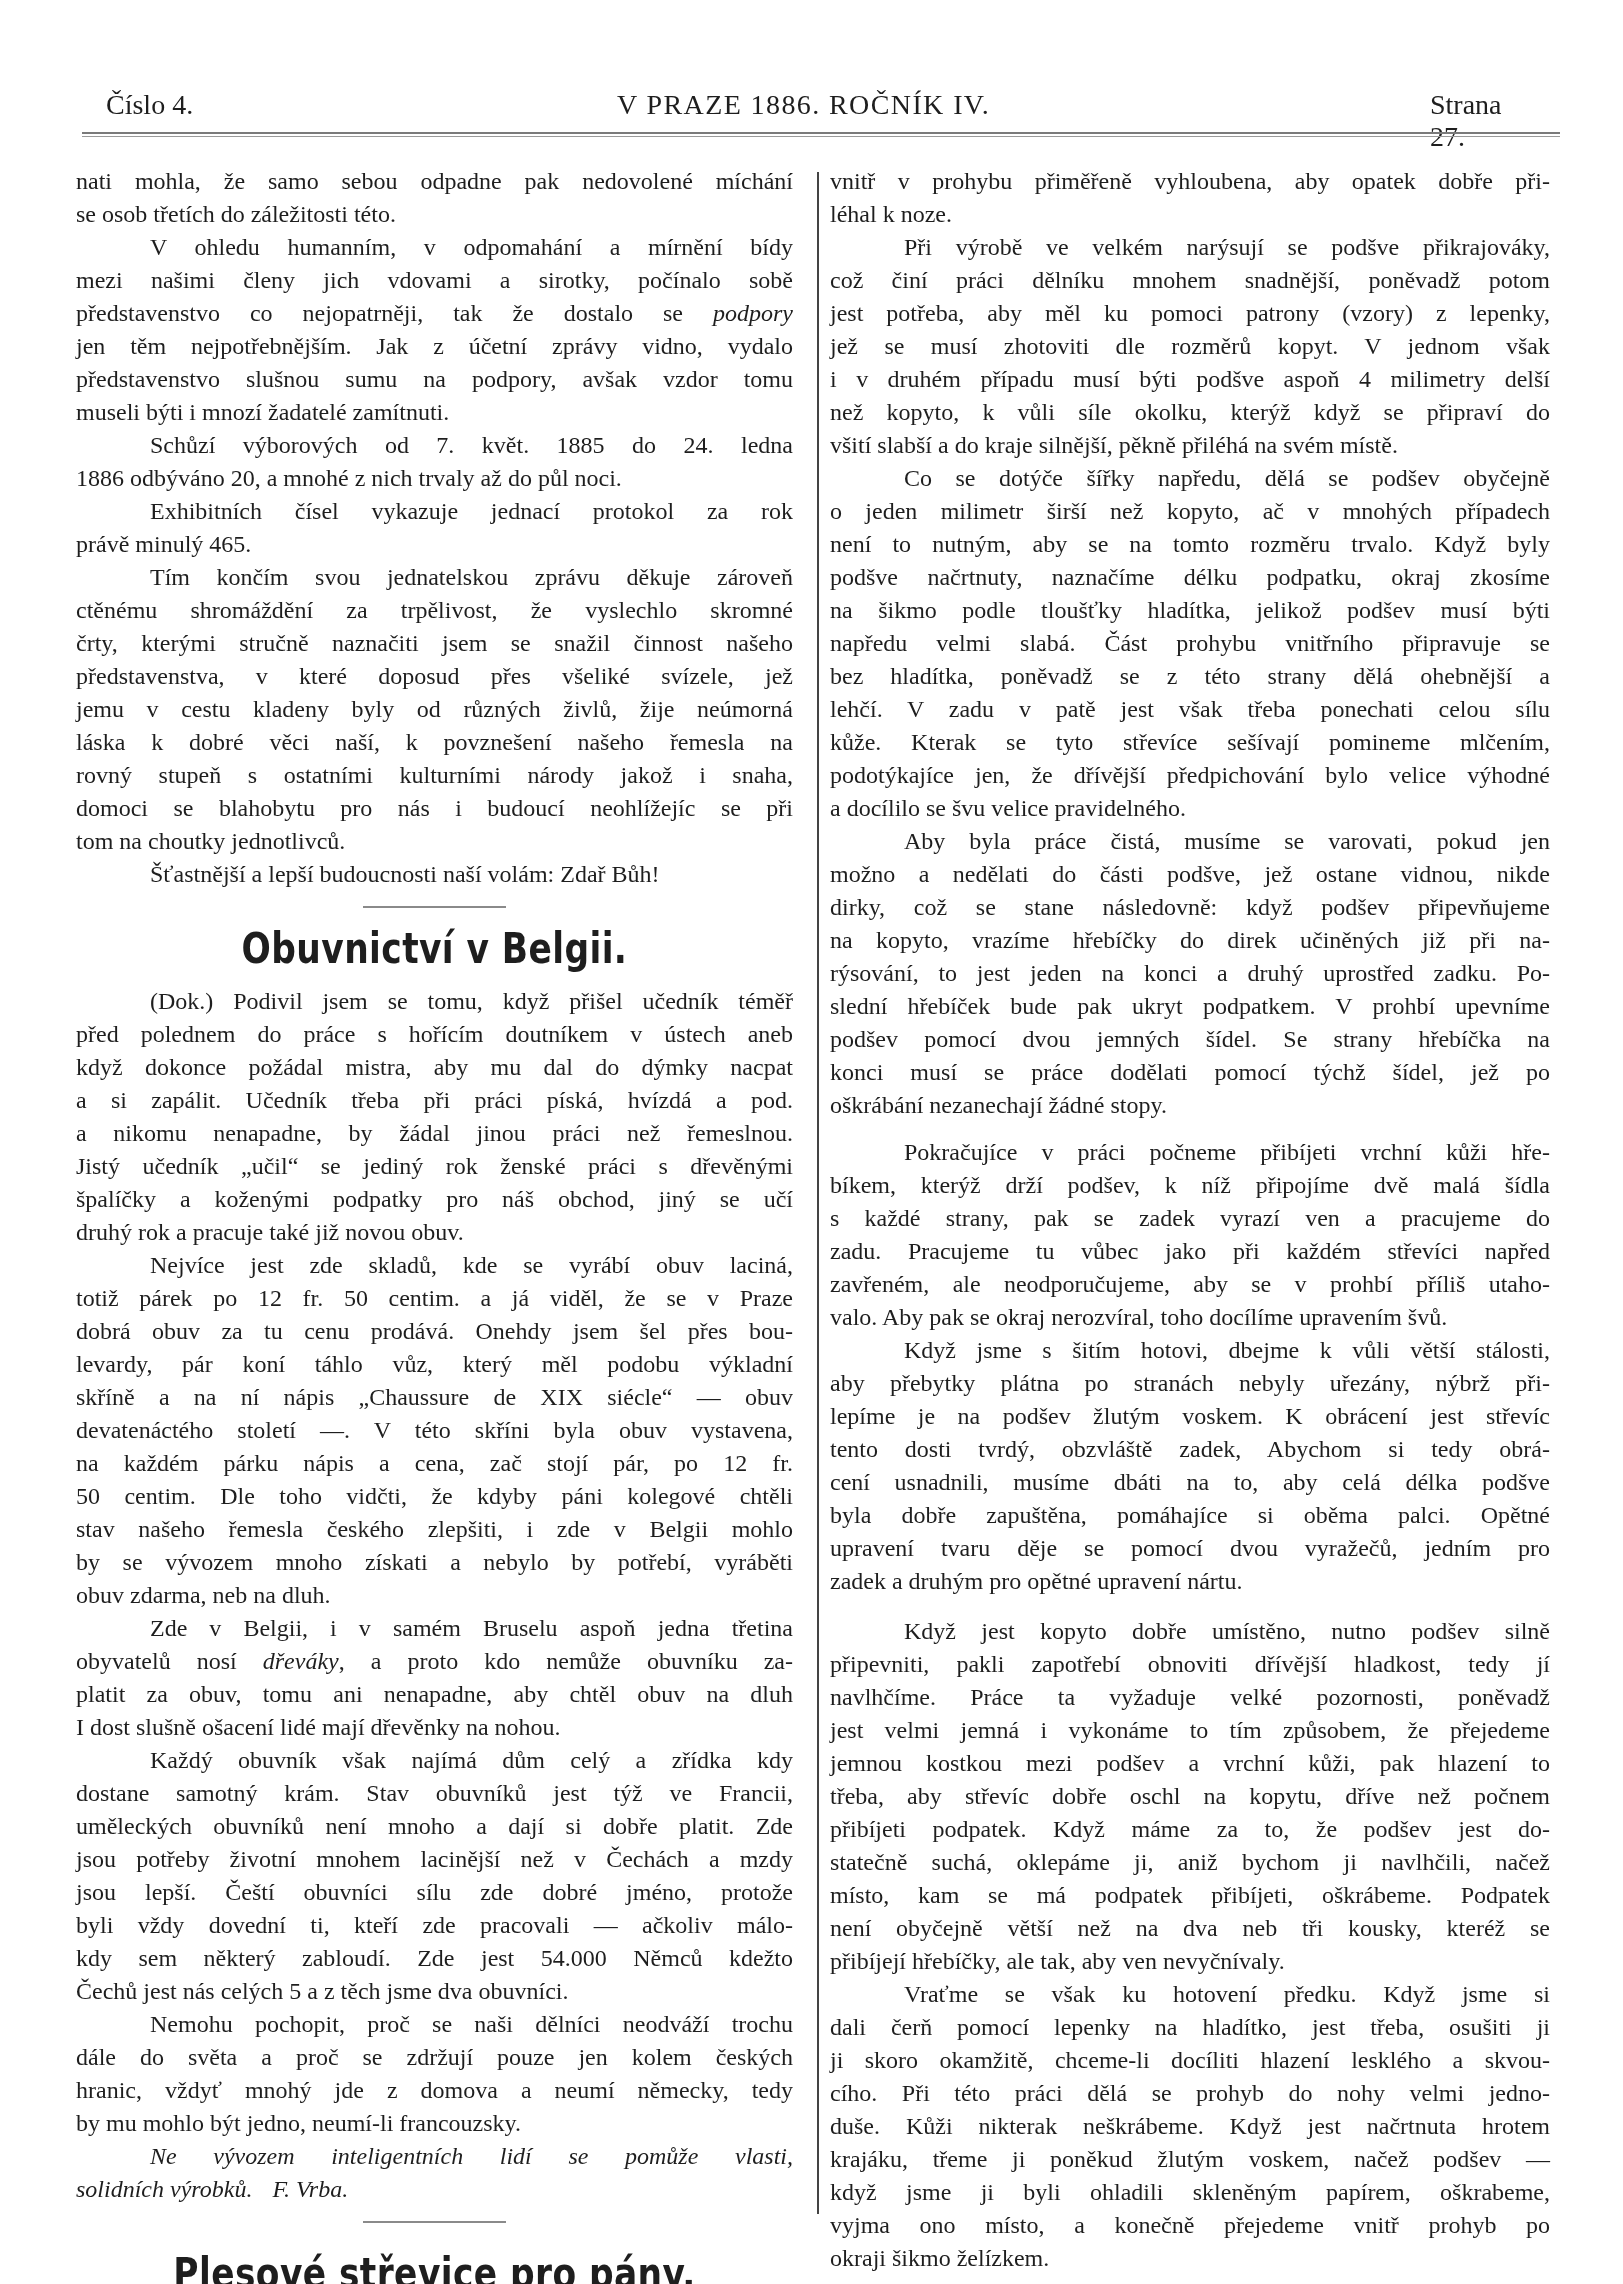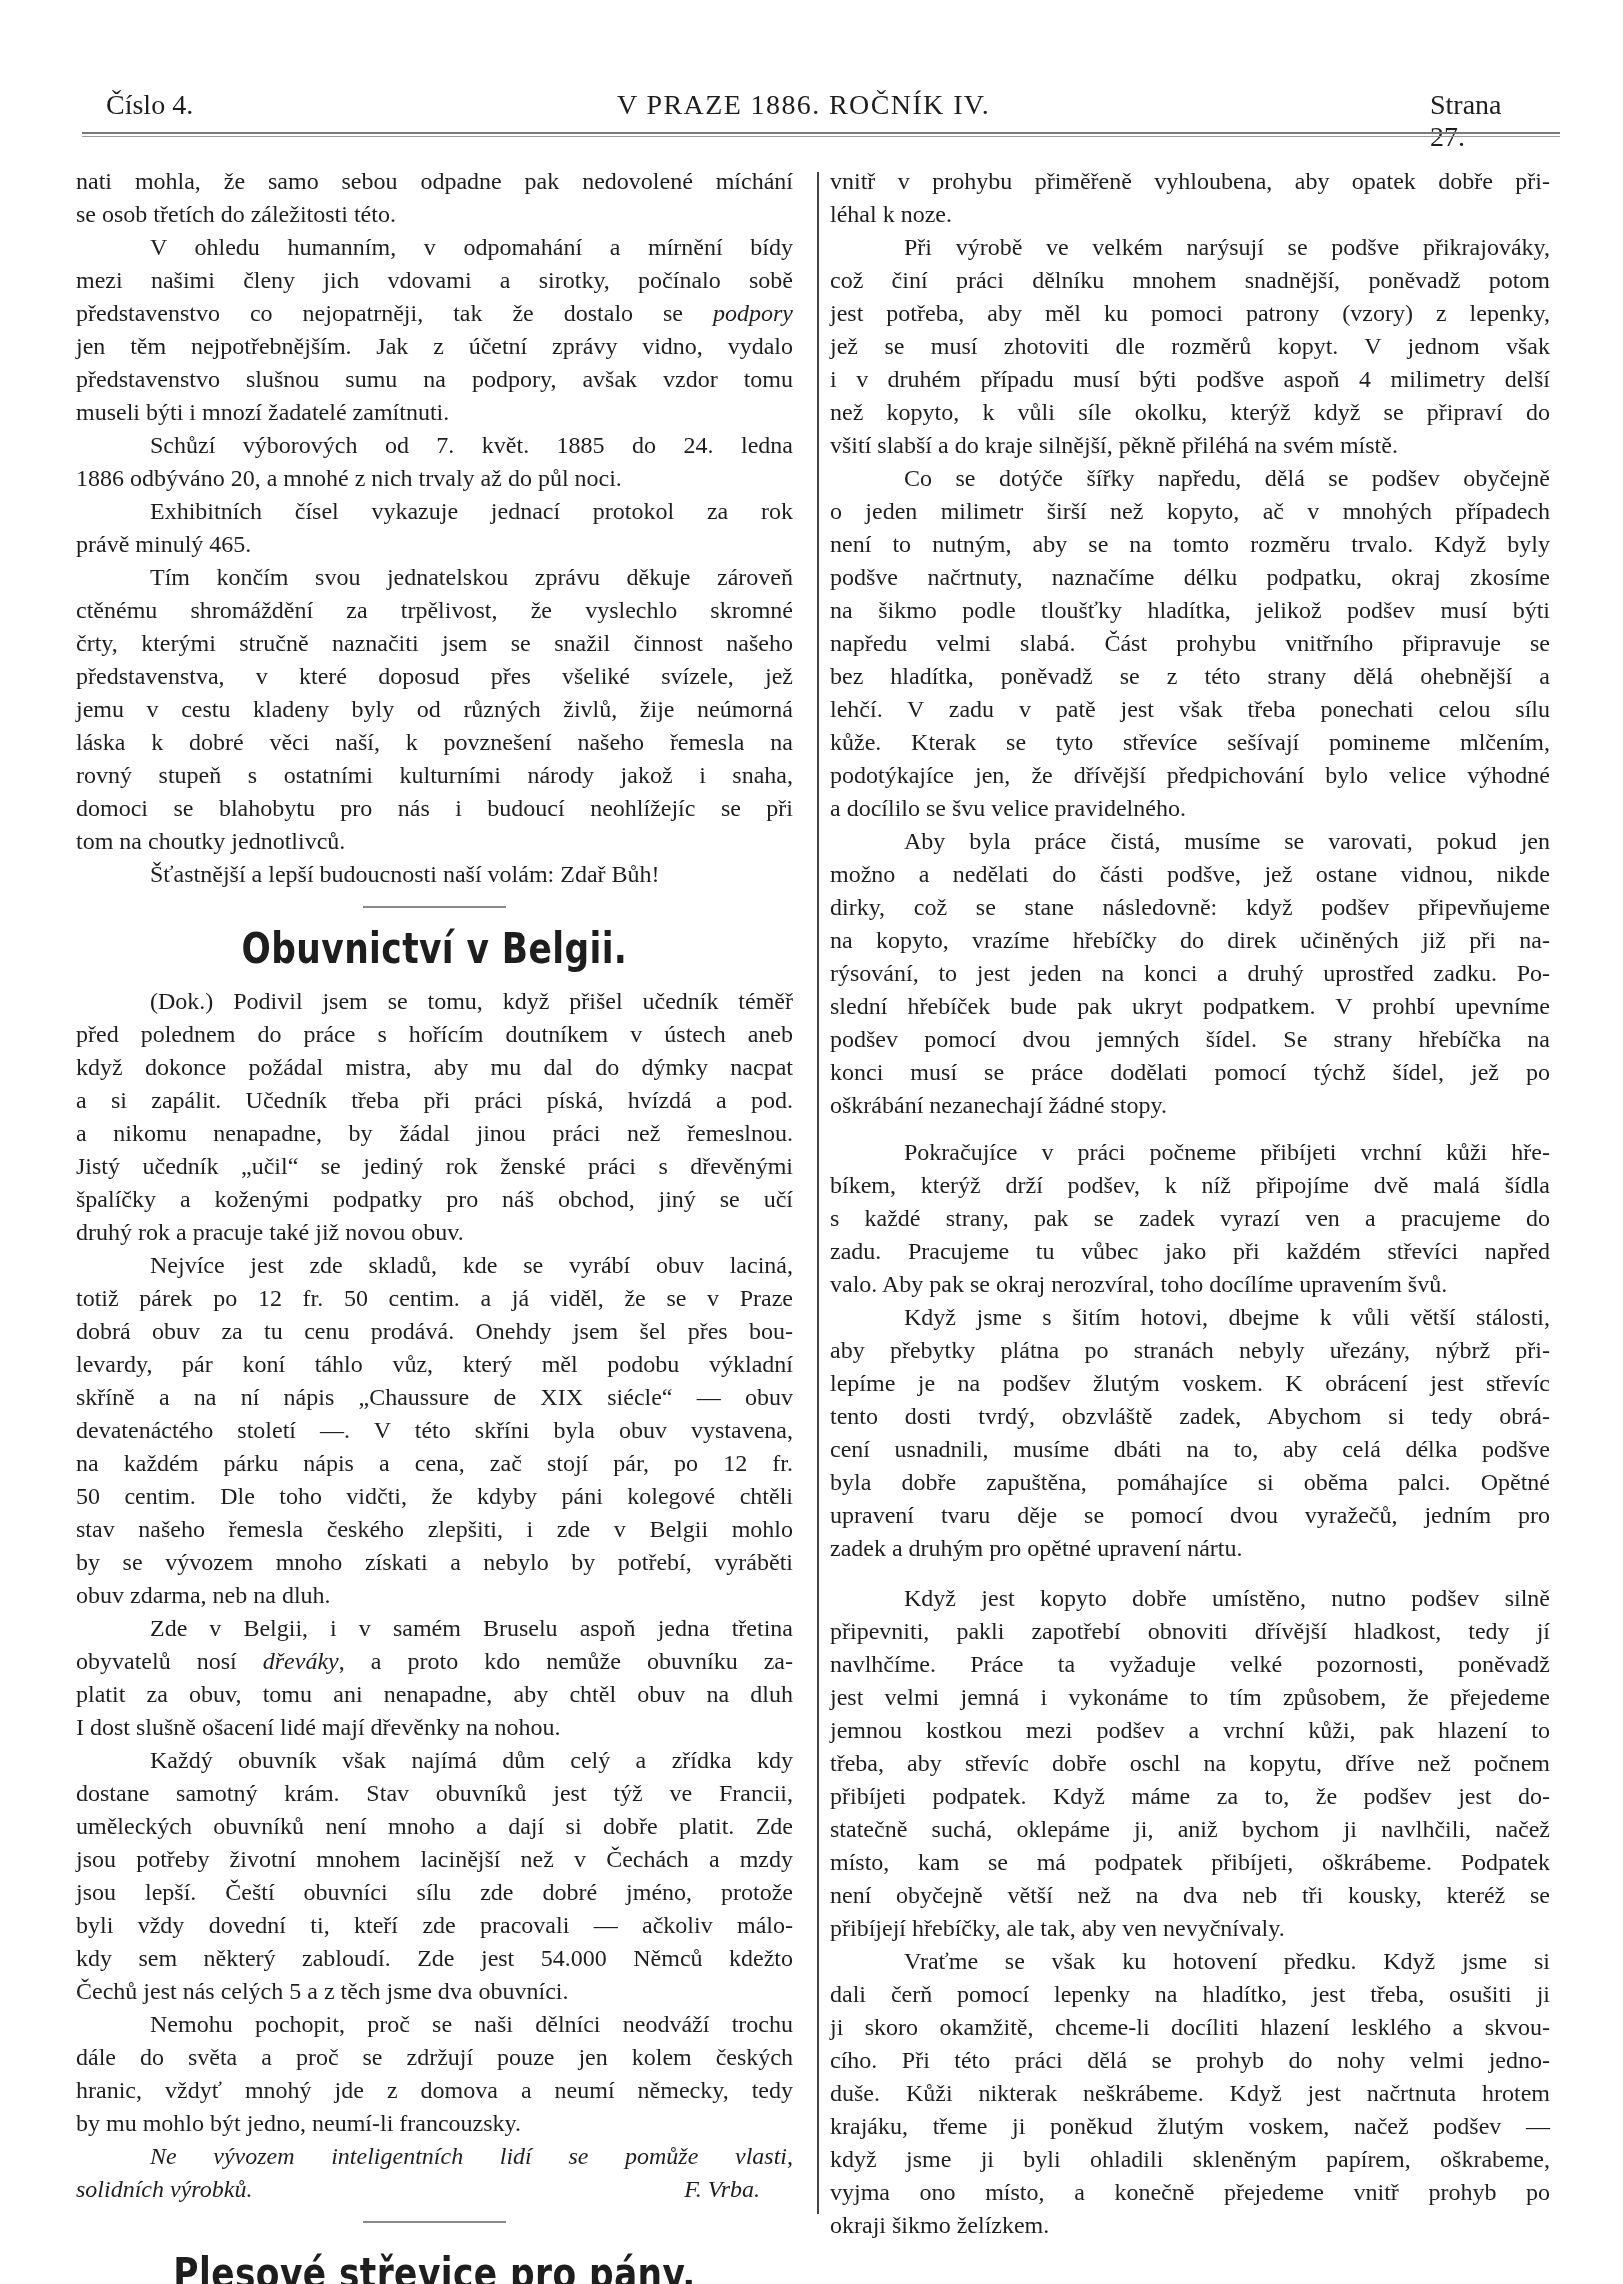--- a/index.html
+++ b/index.html
@@ -16,21 +16,21 @@
   .col { position: absolute; top: 165px; width: 717px; font-size: 24px; line-height: 33px; text-align: justify; }
   .col.left { left: 76px; }
   .col.right { left: 830px; width: 720px; }
   .vline { position: absolute; left: 817px; top: 172px; width: 1.9px; height: 2042px; background: #444; }
   .line { display: block; white-space: nowrap; text-align-last: justify; height: 33px; }
   .line.last { text-align-last: left; }
   .indent { padding-left: 74px; }
   .it { font-style: italic; }
   .h1 { font-family: "DejaVu Sans", sans-serif; font-weight: bold; text-align: center; font-size: 42px; line-height: 53px; height: 67px; padding-top: 14.3px; letter-spacing: 0.5px; transform: scaleX(0.82); }
   .sep { width: 143px; height: 1.9px; background: #8a8a8a; margin: 15.3px auto 0; }
-  .sig { display:flex; justify-content: space-between; }
+  .sig { display:flex; justify-content: flex-start; }
 </style>
 </head>
 <body>
 
 <div class="header">
   <span class="left">Číslo 4.</span>
   <span class="center">V PRAZE 1886.  ROČNÍK IV.</span>
   <span class="right">Strana 27.</span>
 </div>
 <div class="rule-top"></div>
@@ -165,20 +165,21 @@
       <span class="line">slední hřebíček bude pak ukryt podpatkem. V prohbí upevníme</span>
       <span class="line">podšev pomocí dvou jemných šídel. Se strany hřebíčka na</span>
       <span class="line">konci musí se práce dodělati pomocí týchž šídel, jež po</span>
       <span class="line last">oškrábání nezanechají žádné stopy.</span>
     </div>
     <div style="margin-top: 14.3px;">
       <span class="line indent">Pokračujíce v práci počneme přibíjeti vrchní kůži hře-</span>
       <span class="line">bíkem, kterýž drží podšev, k níž připojíme dvě malá šídla</span>
       <span class="line">s každé strany, pak se zadek vyrazí ven a pracujeme do</span>
       <span class="line">zadu. Pracujeme tu vůbec jako při každém střevíci napřed</span>
+      <span class="line">zavřeném, ale neodporučujeme, aby se v prohbí příliš utaho-</span>
       <span class="line last">valo. Aby pak se okraj nerozvíral, toho docílíme upravením švů.</span>
     </div>
     <div>
       <span class="line indent">Když jsme s šitím hotovi, dbejme k vůli větší stálosti,</span>
       <span class="line">aby přebytky plátna po stranách nebyly uřezány, nýbrž při-</span>
       <span class="line">lepíme je na podšev žlutým voskem. K obrácení jest střevíc</span>
       <span class="line">tento dosti tvrdý, obzvláště zadek, Abychom si tedy obrá-</span>
       <span class="line">cení usnadnili, musíme dbáti na to, aby celá délka podšve</span>
       <span class="line">byla dobře zapuštěna, pomáhajíce si oběma palci. Opětné</span>
       <span class="line">upravení tvaru děje se pomocí dvou vyražečů, jedním pro</span>

